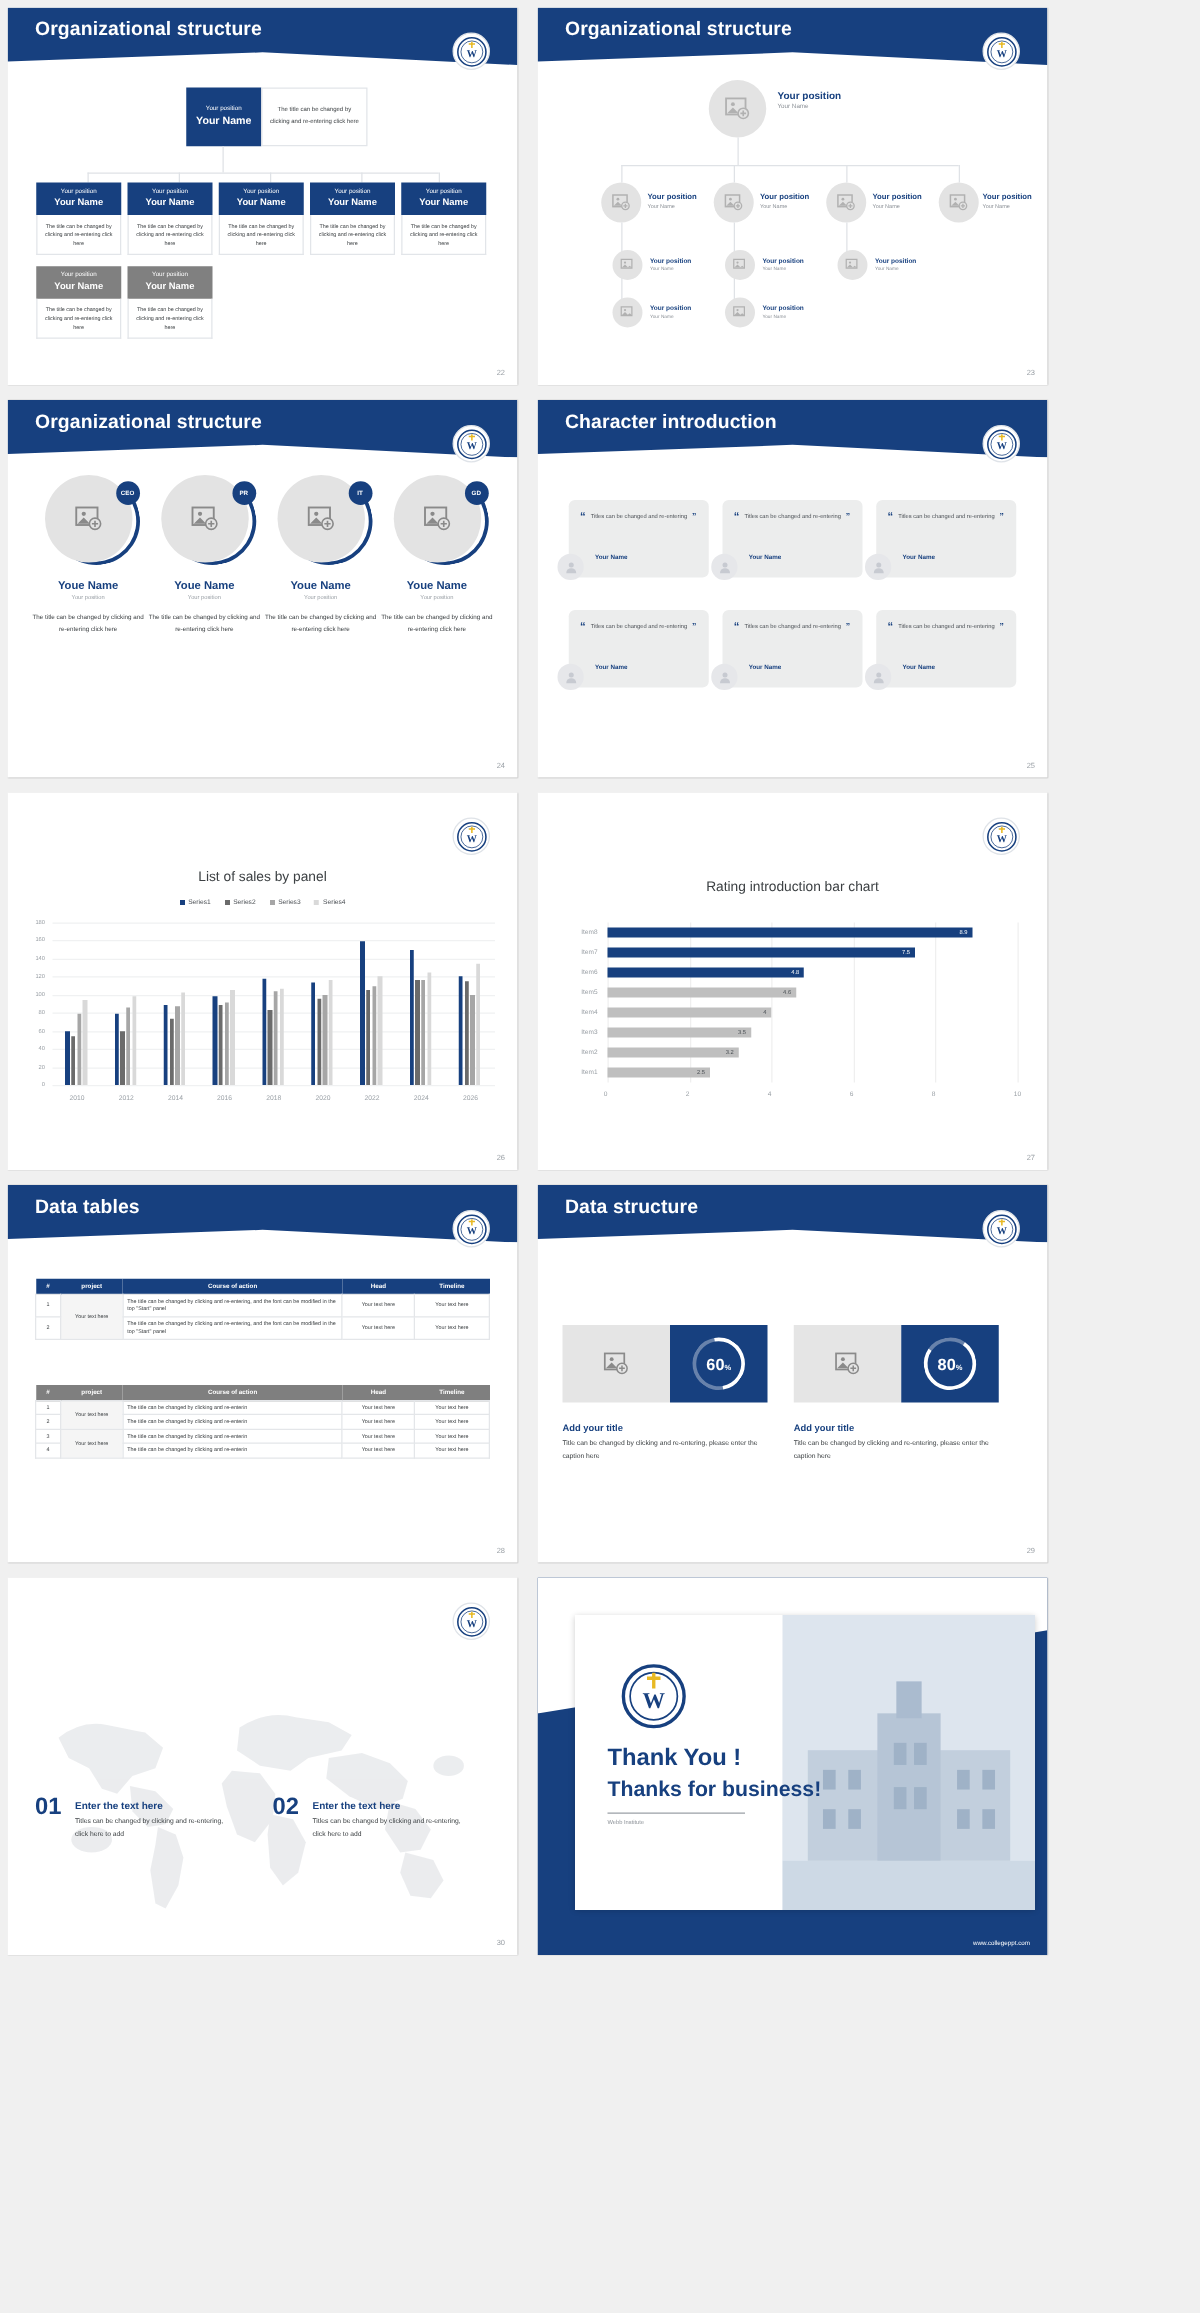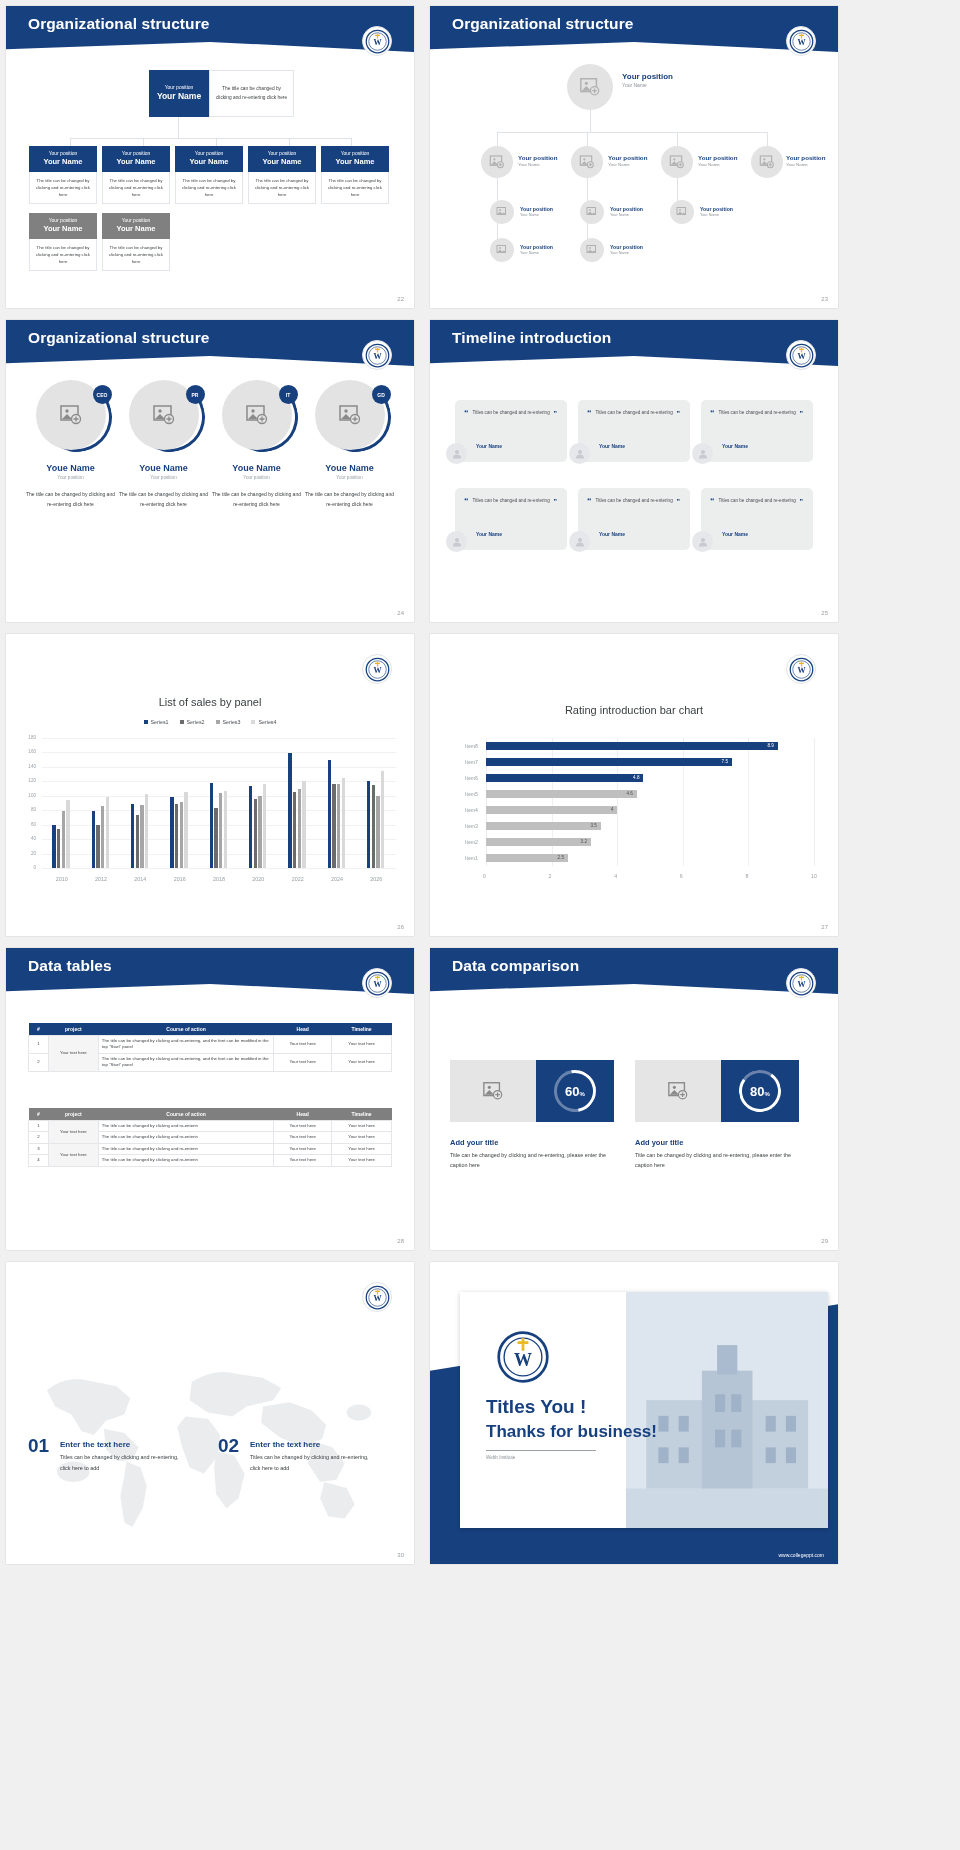--- a/index.html
+++ b/index.html
@@ -496,21 +496,21 @@
       <div class="pc-pos">Your position</div>
       <div class="pc-desc">The title can be changed by clicking and re-entering click here</div>
     </div>
 
     <div class="pageno">24</div>
   </div>
 
   <div class="slide">
     <div class="banner">
       <div class="bg"></div>
-      <h1>Timeline introduction</h1>
+      <h1>Character introduction</h1>
     </div>
     <div class="crest">
       <svg viewBox="0 0 40 40">
           <circle cx="20" cy="20" r="18" fill="none" stroke="#17407f" stroke-width="2"></circle>
           <circle cx="20" cy="20" r="14" fill="none" stroke="#17407f" stroke-width="1"></circle>
           <path d="M20 7 v8 M16 10 h8" stroke="#e8b923" stroke-width="2"></path>
           <text x="20" y="26" font-size="13" font-weight="bold" fill="#17407f" text-anchor="middle" font-family="Liberation Serif, serif">W</text>
         </svg>
     </div>
 
@@ -836,21 +836,21 @@
         </tr>
       </tbody>
     </table>
 
     <div class="pageno">28</div>
   </div>
 
   <div class="slide">
     <div class="banner">
       <div class="bg"></div>
-      <h1>Data comparison</h1>
+      <h1>Data structure</h1>
     </div>
     <div class="crest">
       <svg viewBox="0 0 40 40">
           <circle cx="20" cy="20" r="18" fill="none" stroke="#17407f" stroke-width="2"></circle>
           <circle cx="20" cy="20" r="14" fill="none" stroke="#17407f" stroke-width="1"></circle>
           <path d="M20 7 v8 M16 10 h8" stroke="#e8b923" stroke-width="2"></path>
           <text x="20" y="26" font-size="13" font-weight="bold" fill="#17407f" text-anchor="middle" font-family="Liberation Serif, serif">W</text>
         </svg>
     </div>
 
@@ -957,21 +957,21 @@
           </g>
           <rect x="0" y="200" width="200" height="40" fill="#cdd9e5"></rect>
         </svg>
       </div>
       <svg class="ty-crest" viewBox="0 0 60 60">
         <circle cx="30" cy="30" r="27" fill="#fff" stroke="#17407f" stroke-width="3"></circle>
         <circle cx="30" cy="30" r="21" fill="none" stroke="#17407f" stroke-width="1.5"></circle>
         <path d="M30 9 v14 M24 14 h12" stroke="#e8b923" stroke-width="3"></path>
         <text x="30" y="40" font-size="20" font-weight="bold" fill="#17407f" text-anchor="middle" font-family="Liberation Serif, serif">W</text>
       </svg>
-      <div class="ty-h1">Titles You !</div>
+      <div class="ty-h1">Thank You !</div>
       <div class="ty-h2">Thanks for business!</div>
       <div class="ty-rule"></div>
       <div class="ty-sub">Webb Institute</div>
     </div>
 
     <div class="footer-url">www.collegeppt.com</div>
   </div>
 
 </div>
 

